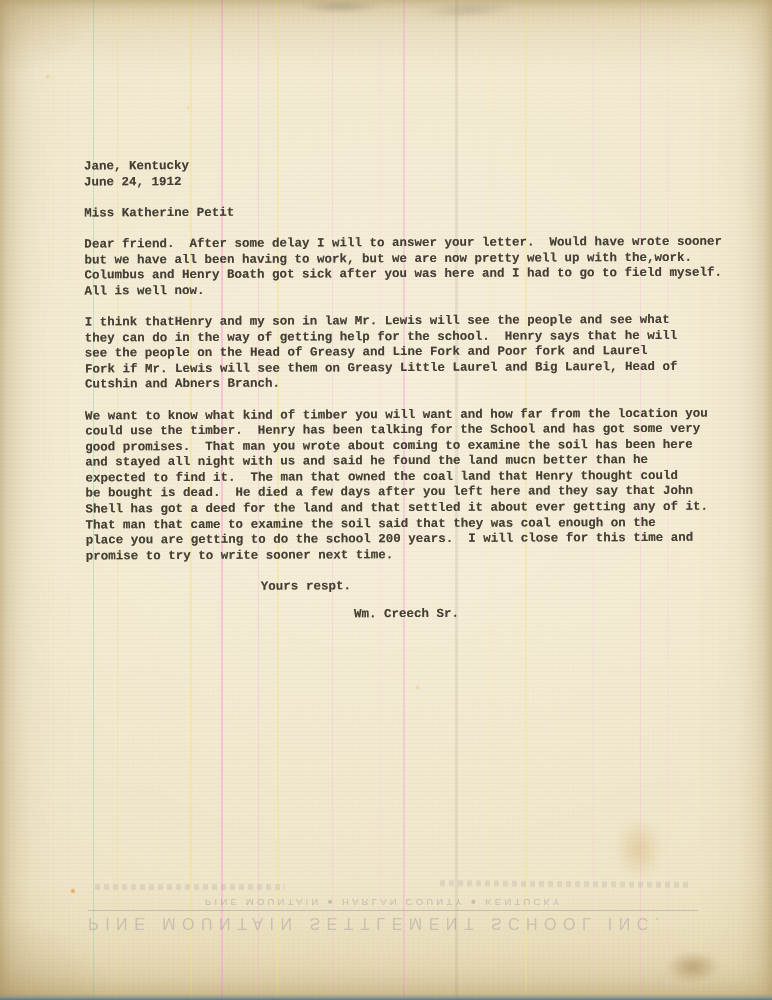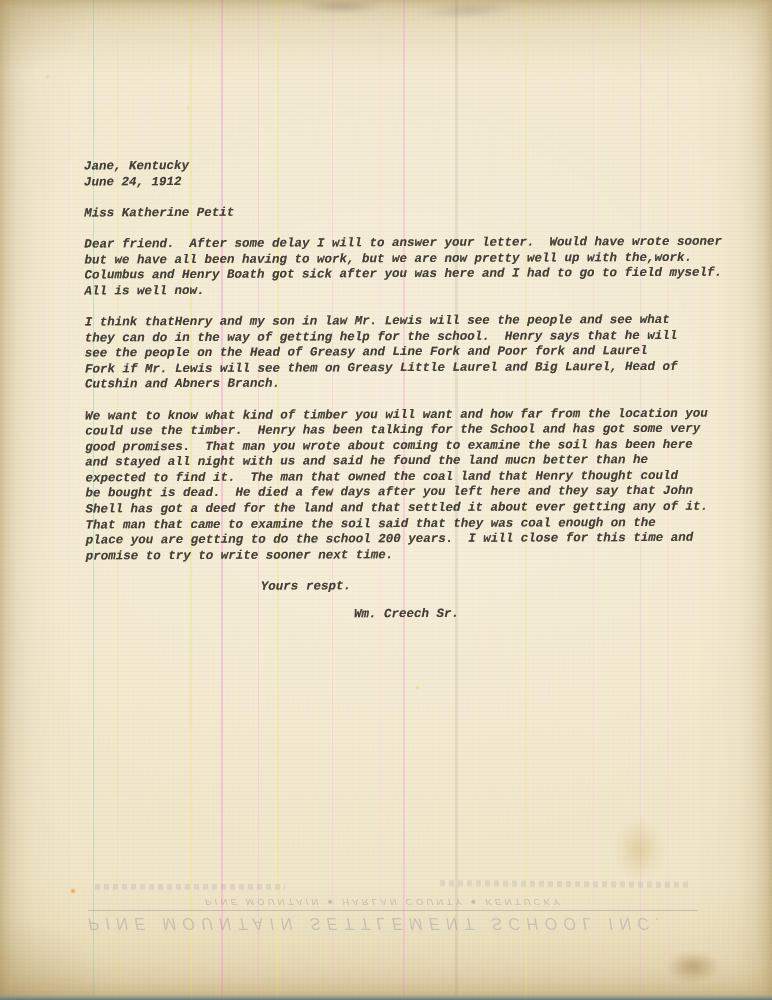--- a/index.html
+++ b/index.html
@@ -6,21 +6,20 @@
   body{
     width:772px;height:1000px;position:relative;overflow:hidden;
     font-family:"Liberation Mono",monospace;
     background:#efe5c8;
   }
   .paper{
     position:absolute;inset:0;
     background:
       radial-gradient(120% 90% at 50% 42%, rgba(255,255,255,.28), rgba(255,255,255,0) 72%),
       linear-gradient(180deg,#e7dab6 0%,#f0e6ca 7%,#f1e7cb 55%,#eee3c4 88%,#e3d5ae 100%);
-    font-style: italic;
   }
   .texture{
     position:absolute;inset:0;
     background:
       repeating-linear-gradient(0deg, rgba(170,150,100,.04) 0 1px, transparent 1px 4px),
       repeating-linear-gradient(90deg, rgba(255,255,255,.05) 0 2px, transparent 2px 5px);
   }
   .vignette{
     position:absolute;inset:0;
     box-shadow:

